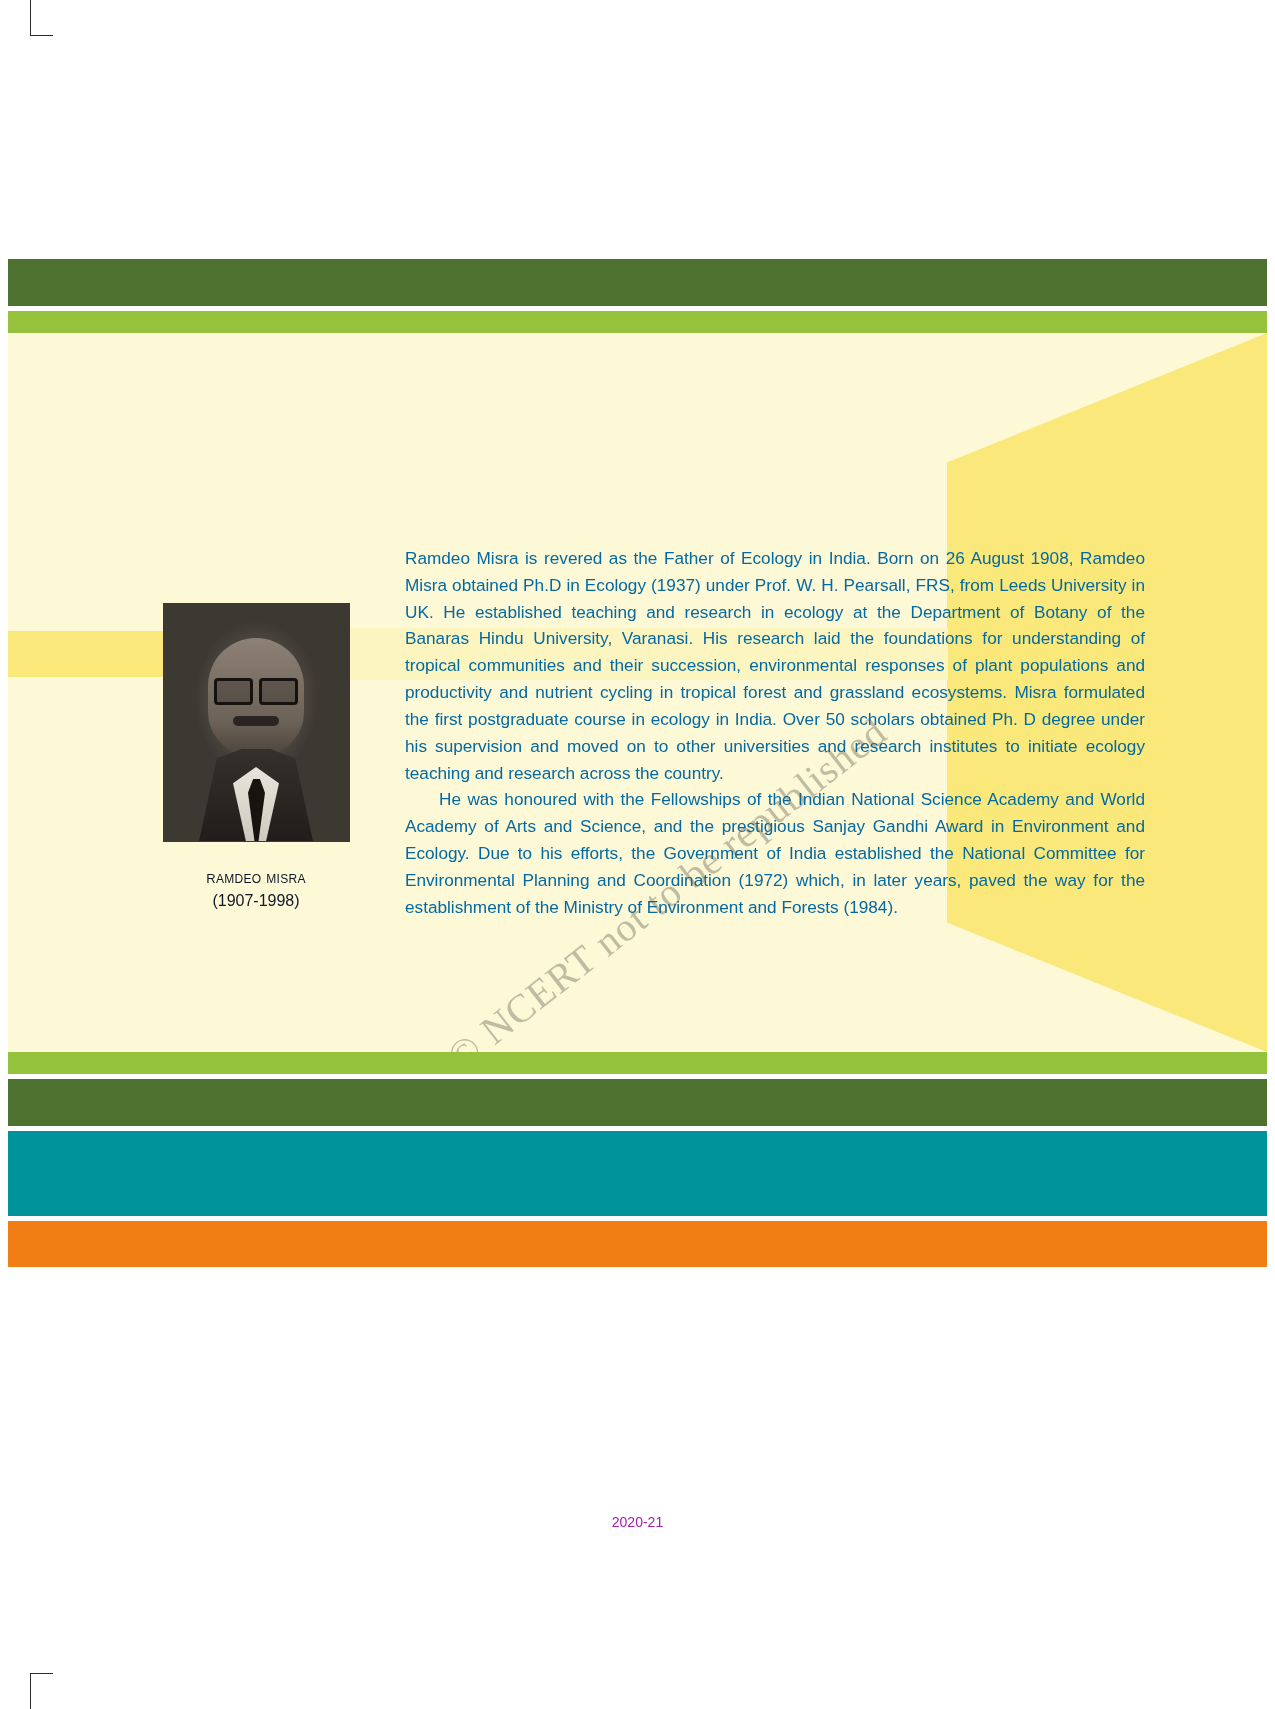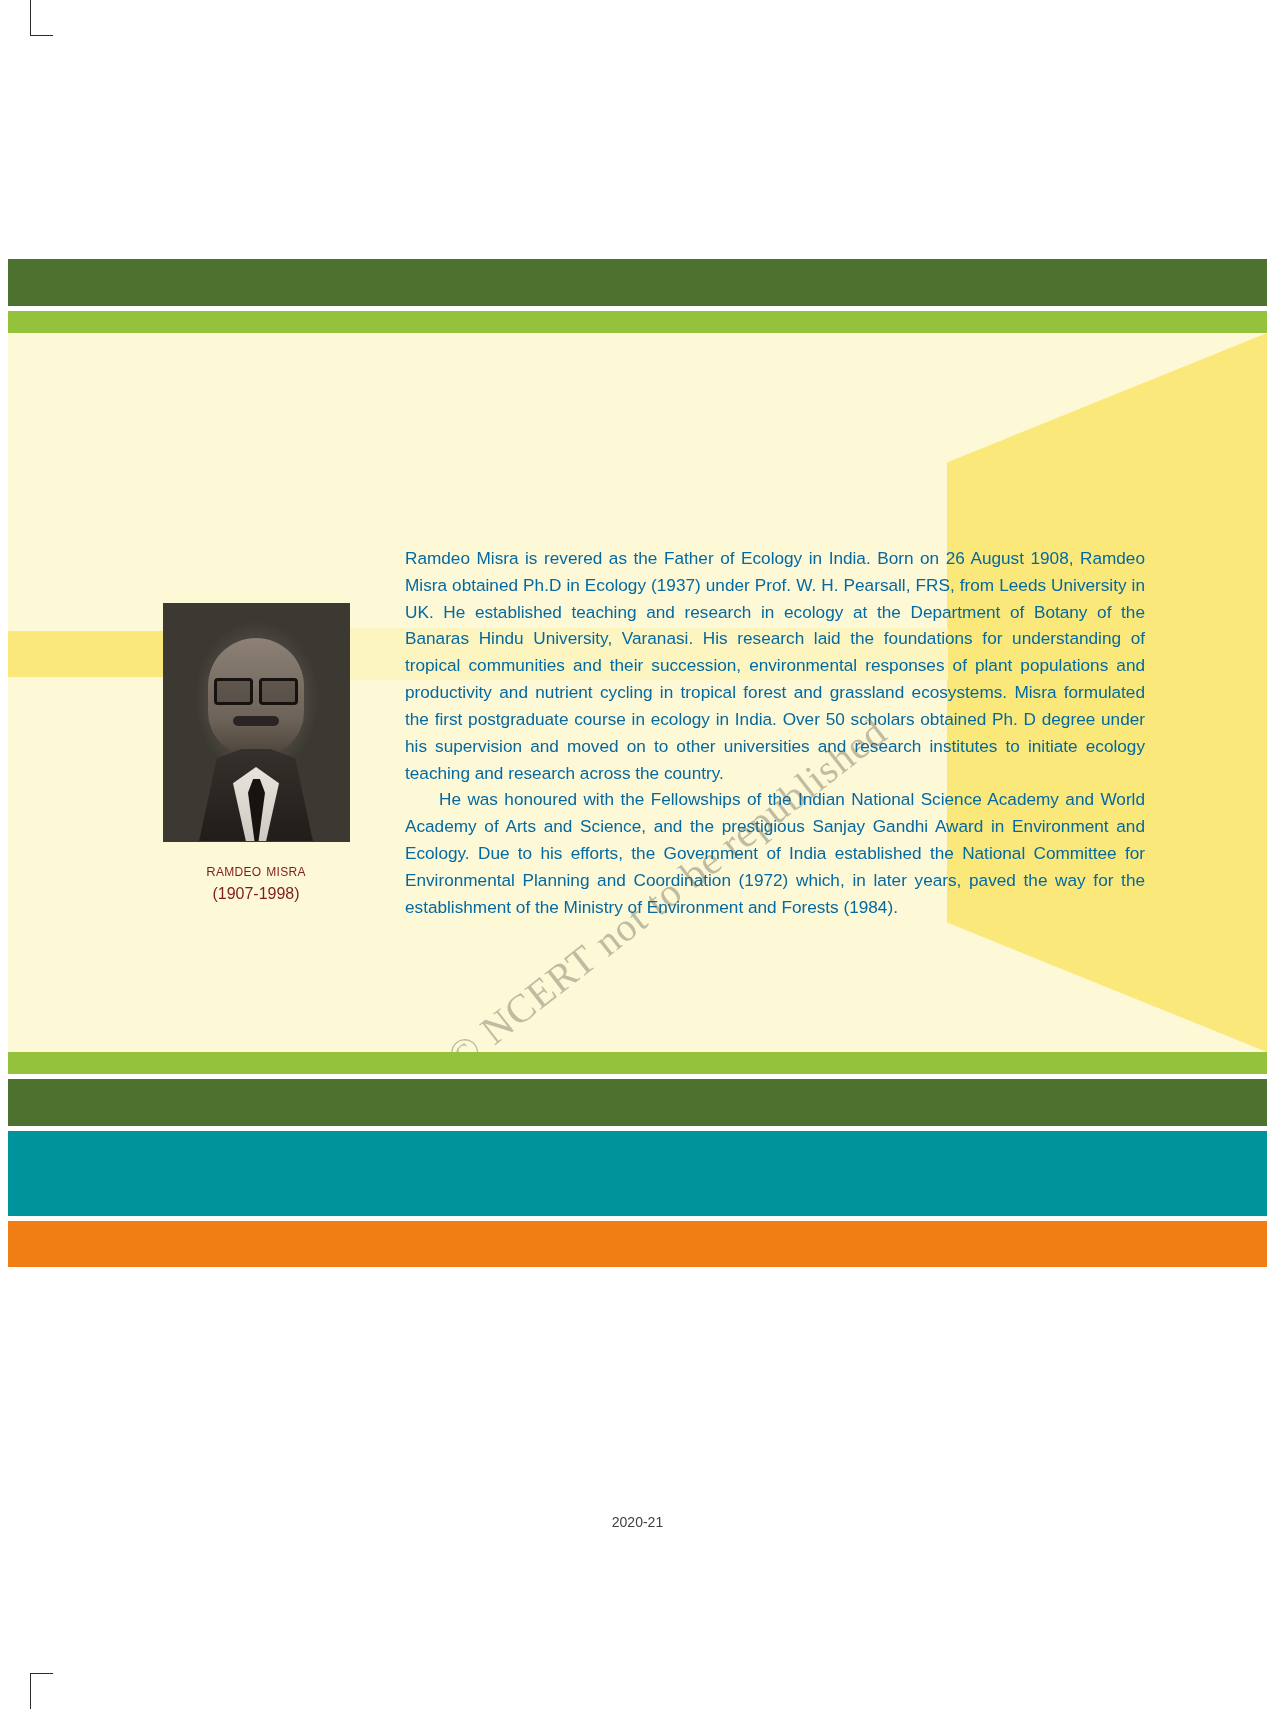--- a/index.html
+++ b/index.html
@@ -164,23 +164,23 @@
     position: absolute;
     left: 50%;
     bottom: 0;
     width: 17px;
     height: 62px;
     margin-left: -8px;
     background: #17140f;
     clip-path: polygon(30% 0, 70% 0, 100% 22%, 62% 100%, 38% 100%, 0 22%);
   }
   .fig-caption {
-    margin-top: 16px;
+    margin-top: 23px;
     line-height: 1.28;
-    color: #7f1d1d;
+    color: #0f172a;
   }
   .fig-caption .name {
     font-size: 16.5px;
     letter-spacing: 0.3px;
     font-variant: small-caps;
     text-transform: lowercase;
   }
   .fig-caption .name::first-letter { font-size: 19px; }
   .fig-caption .years {
     font-size: 16px;
@@ -215,21 +215,21 @@
     font-family: "Liberation Serif", serif;
   }
 
   .footer-year {
     position: absolute;
     left: 0;
     top: 1514px;
     width: 100%;
     text-align: center;
     font-size: 14px;
-    color: #404040;
+    color: #a21caf;
   }
 </style>
 </head>
 <body>
 
 <div class="crop-mark crop-tl"></div>
 <div class="crop-mark crop-bl"></div>
 
 <div class="page-block">
 

